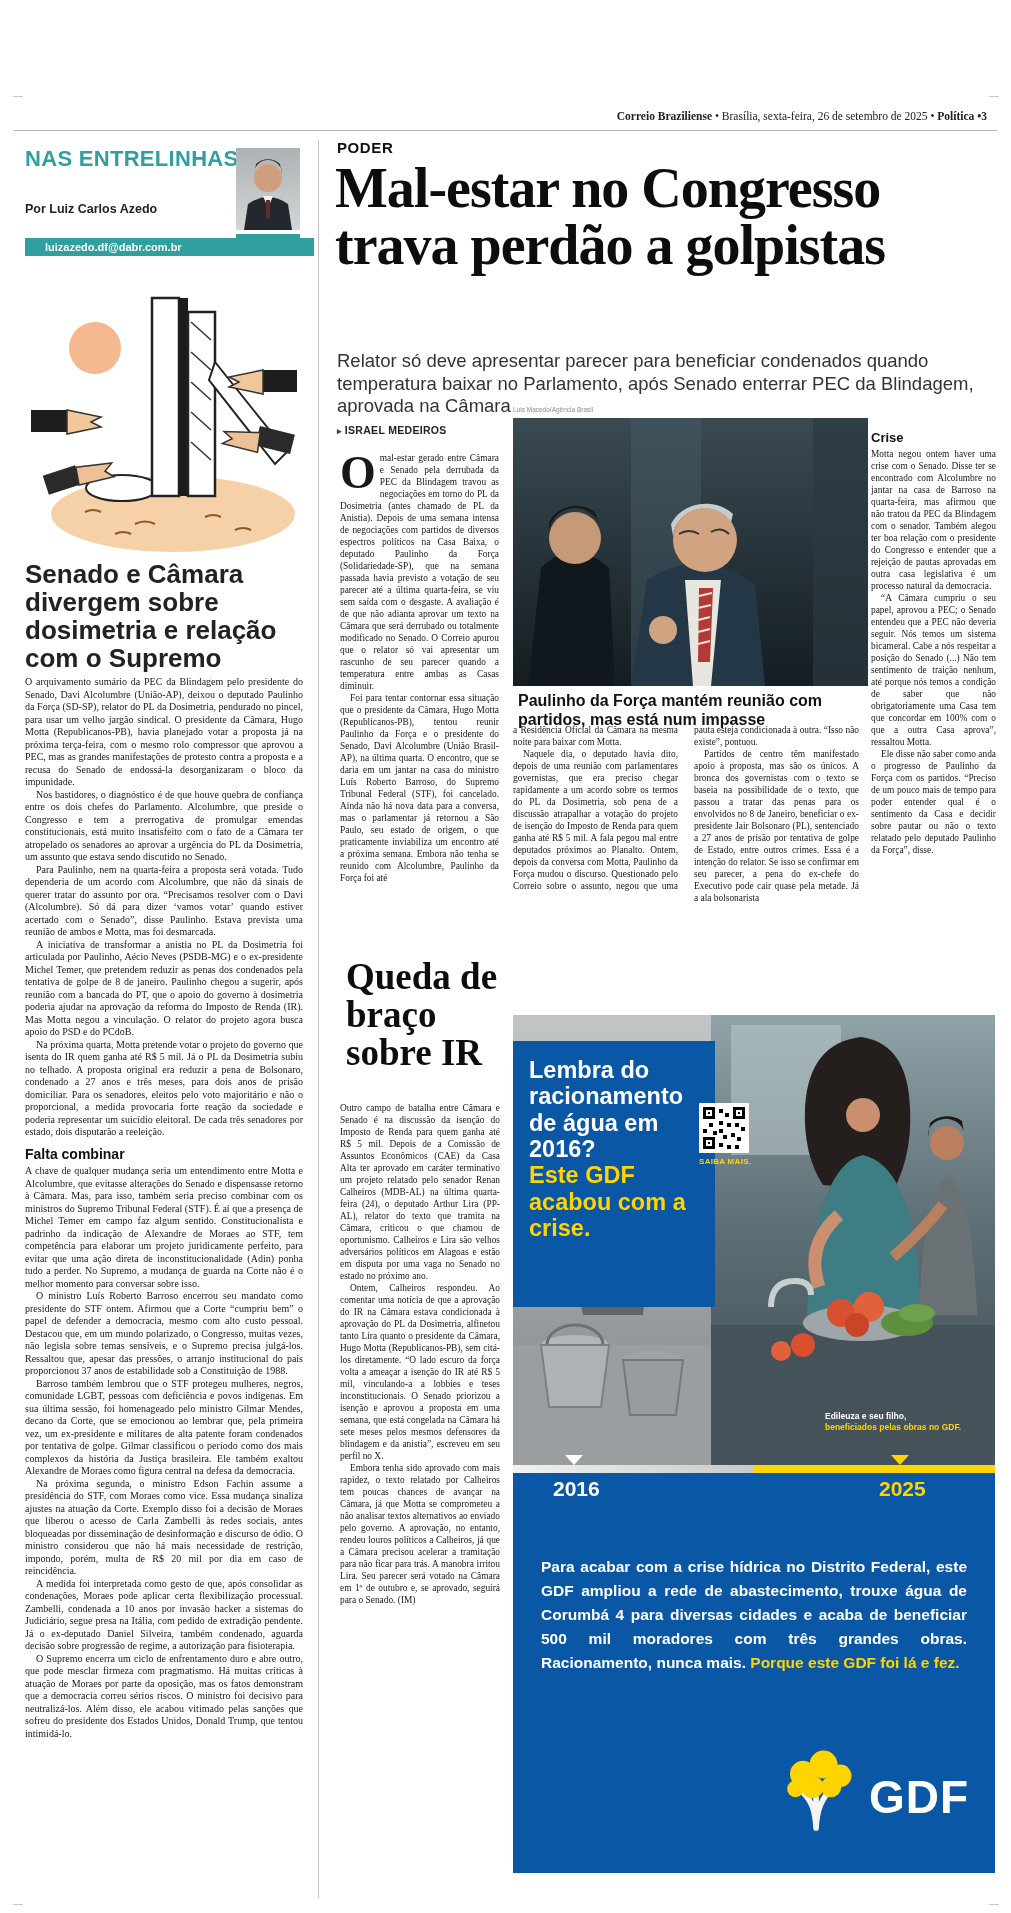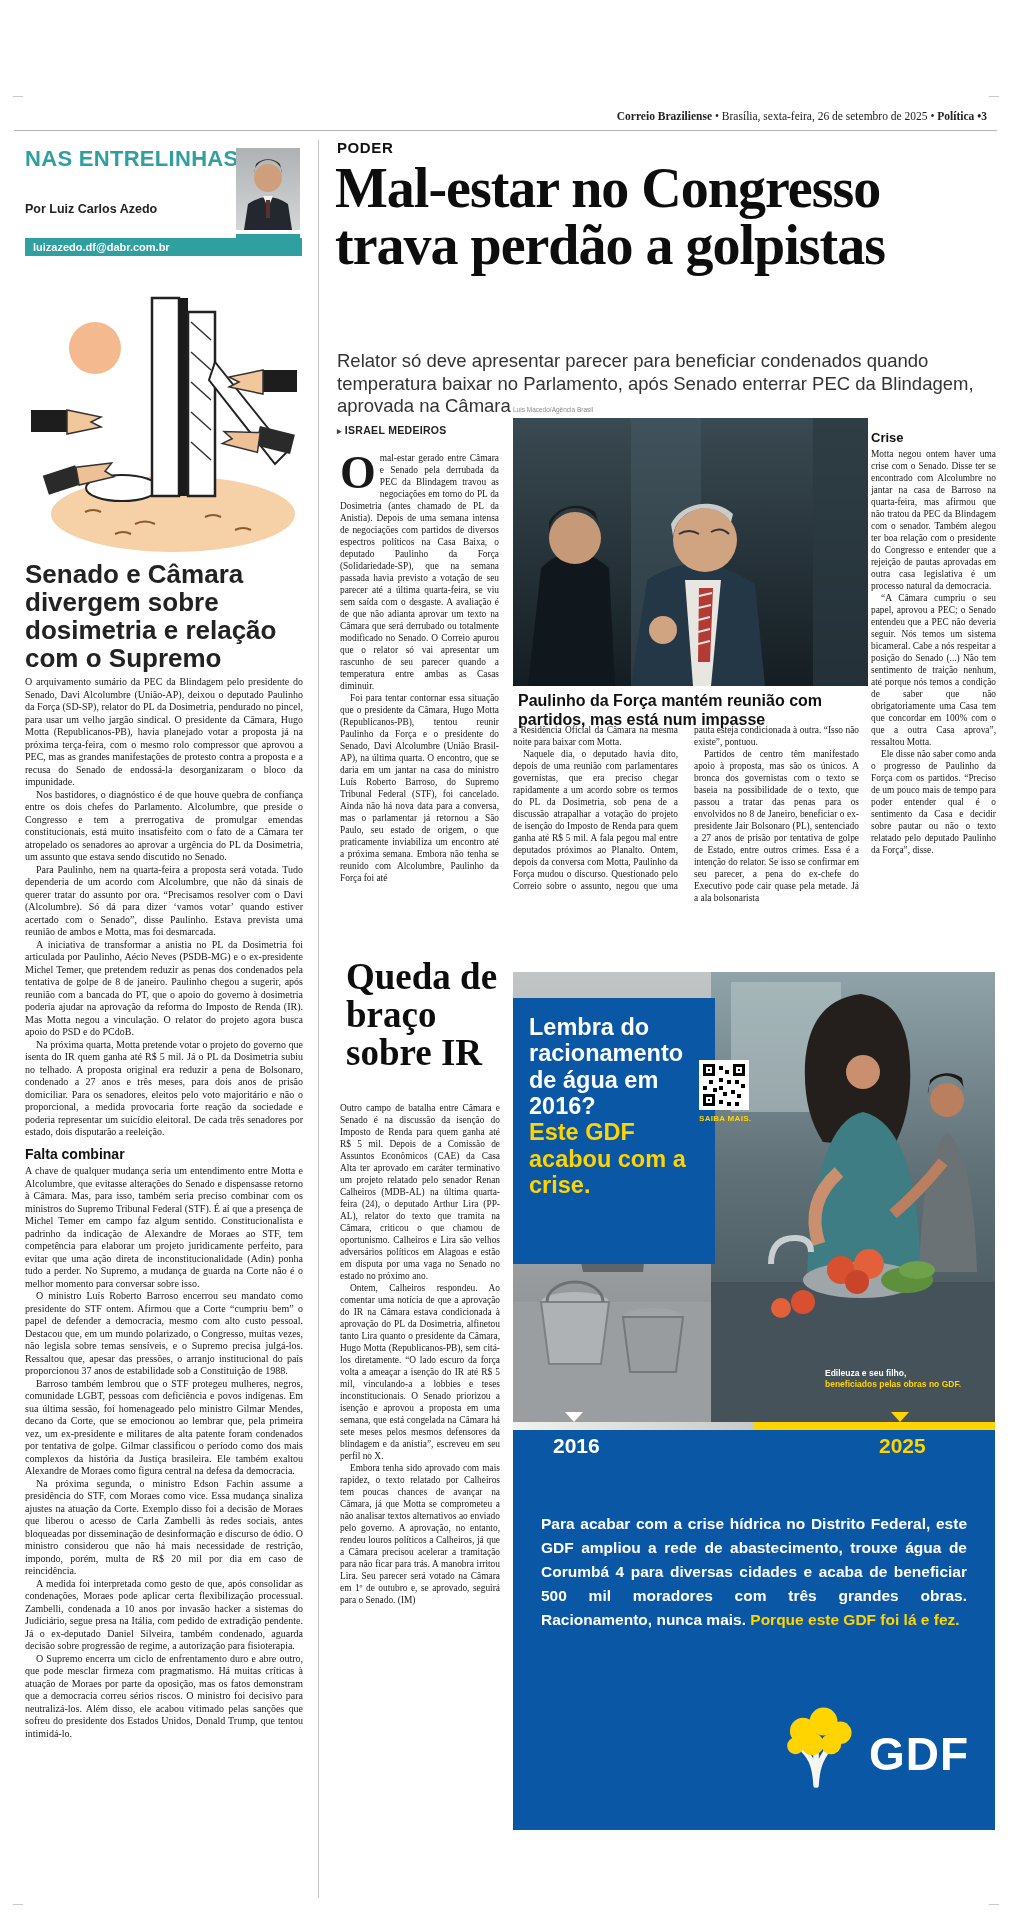--- a/index.html
+++ b/index.html
@@ -9,21 +9,21 @@
   
   #folio{right:24px;top:110px;font-family:"Liberation Serif",serif;font-size:11.5px;color:#222;}
   #folio b{font-weight:bold;}
   #headrule{left:14px;top:130px;width:983px;height:1px;background:#b5b5b3;}
   .cropmark{background:#c9c9c7;}
   
   #nas-title{left:25px;top:146px;font-size:22px;font-weight:bold;letter-spacing:.3px;color:#2f9fa0;}
   #nas-byline{left:25px;top:202px;font-size:12.5px;font-weight:bold;color:#222;}
   #nas-portrait{left:236px;top:148px;width:64px;height:86px;border-bottom:4px solid #2f9fa0;}
   #nas-email{left:25px;top:238px;width:269px;height:18px;background:#2f9fa0;color:#fff;
-             font-size:11px;font-weight:bold;line-height:18px;padding-left:8px;}
+             font-size:11px;font-weight:bold;line-height:18px;padding-left:20px;}
   #nas-illo{left:25px;top:262px;width:277px;height:292px;}
   #nas-headline{left:25px;top:560px;width:278px;font-size:26px;line-height:1.08;font-weight:bold;color:#222;}
   #nas-body{left:25px;top:676px;width:278px;height:1216px;overflow:hidden;
             font-family:"Liberation Serif",serif;font-size:10px;line-height:12.5px;
             text-align:justify;color:#181818;}
   #nas-body p{margin:0;text-indent:11px;}
   #nas-body p.noindent{text-indent:0;}
   #nas-body h3{margin:9px 0 5px 0;font-family:"Liberation Sans",sans-serif;font-size:14px;}
   #vrule{left:318px;top:140px;width:1px;height:1758px;background:#c2c2c0;}
   
@@ -46,21 +46,21 @@
   #main-col23{left:513px;top:724px;width:346px;height:236px;overflow:hidden;
               column-count:2;column-gap:16px;}
   #main-col4{left:871px;top:424px;width:125px;height:592px;overflow:hidden;}
   #main-col4 h3,#nas-body h3{font-family:"Liberation Sans",sans-serif;font-weight:bold;color:#111;}
   #main-col4 h3{margin:8px 0 4px 0;font-size:13px;}
   
   #ir-headline{left:346px;top:958px;width:155px;font-family:"Liberation Serif",serif;
                font-size:37px;line-height:1.03;font-weight:bold;color:#0d0d0d;}
   #ir-body{left:340px;top:1102px;width:160px;height:670px;overflow:hidden;}
   
-  #ad{left:513px;top:972px;width:482px;height:858px;background:#0a57a6;}
+  #ad{left:513px;top:1015px;width:482px;height:858px;background:#0a57a6;}
   #ad-photo{position:absolute;left:0;top:0;width:482px;height:450px;overflow:hidden;}
   #ad-photo-gray{position:absolute;left:0;top:0;width:198px;height:450px;}
   #ad-photo-color{position:absolute;left:198px;top:0;width:284px;height:450px;}
   #ad-panel{position:absolute;left:0;top:26px;width:202px;height:266px;background:#0a57a6;
             padding:16px 0 0 16px;box-sizing:border-box;}
   .ad-hl{font-size:23.5px;line-height:1.12;font-weight:bold;color:#fff;}
   .ad-hl.yellow{color:#ffd400;}
   #ad-qr{position:absolute;left:186px;top:88px;width:50px;height:50px;background:#fff;padding:2px;box-sizing:border-box;}
   #ad-saiba{position:absolute;left:186px;top:142px;font-size:8px;font-weight:bold;color:#ffd400;letter-spacing:.3px;}
   #ad-photocap{position:absolute;left:312px;top:396px;width:162px;font-size:8.5px;

